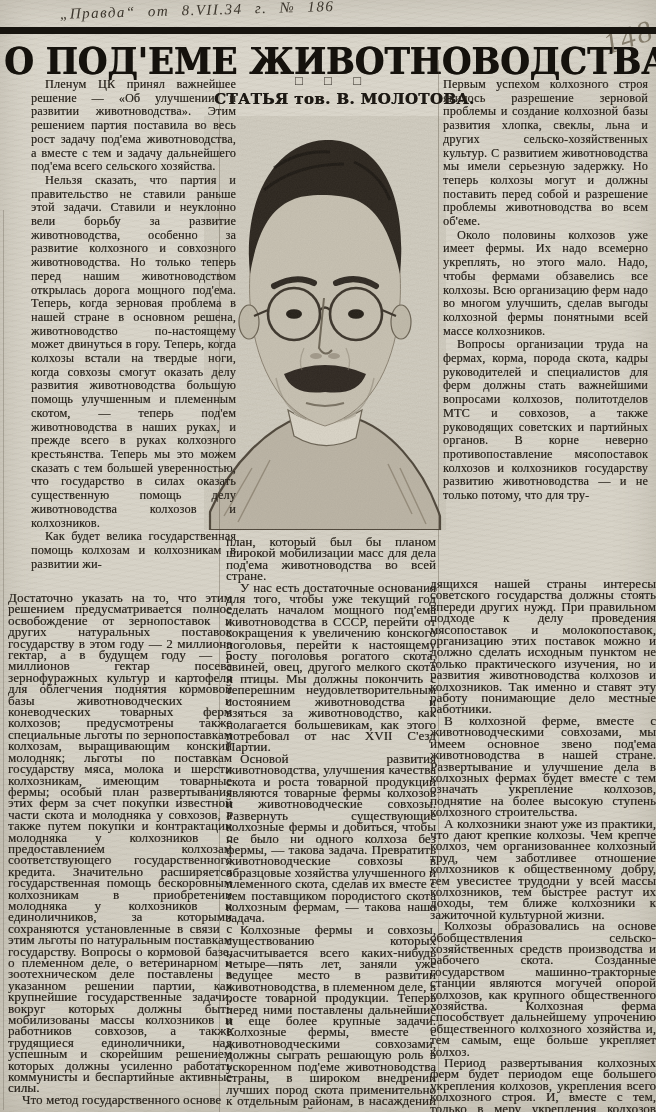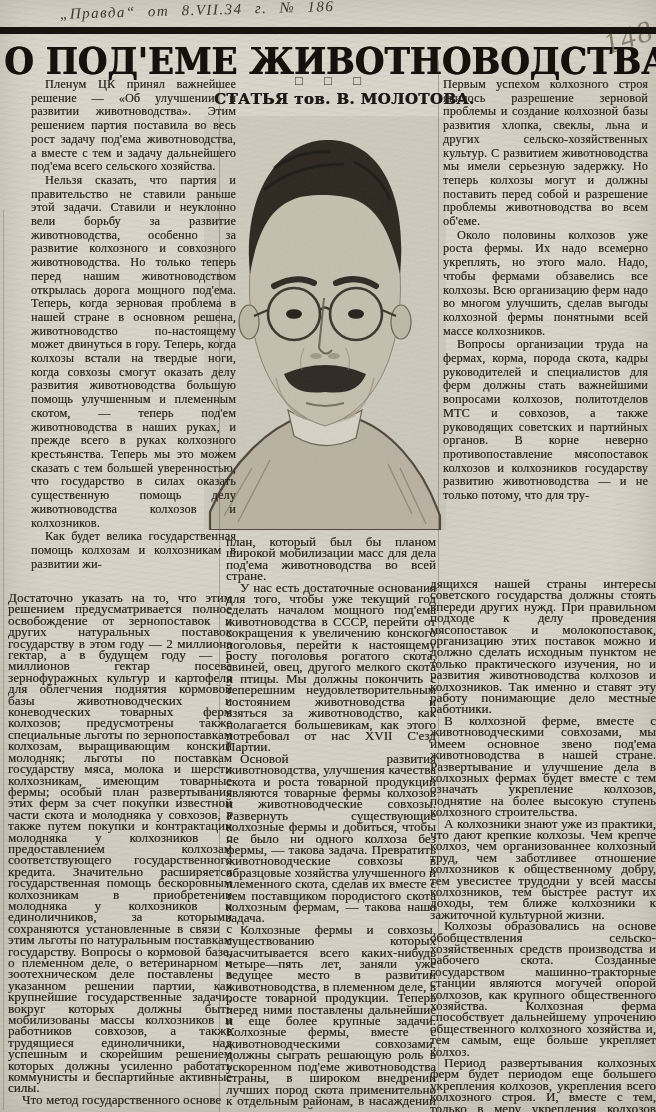--- a/index.html
+++ b/index.html
@@ -146,21 +146,21 @@
     </div>
   <div class="col small continued" id="col-mid-small">
       <p class="para">план, который был бы планом широкой мобилизации масс для дела под'ема животноводства во всей стране.</p>
       <p class="para">У нас есть достаточные основания для того, чтобы уже текущий год сделать началом мощного под'ема животноводства в СССР, перейти от сокращения к увеличению конского поголовья, перейти к настоящему росту поголовья рогатого скота, свиней, овец, другого мелкого скота и птицы. Мы должны покончить с теперешним неудовлетворительным состоянием животноводства и взяться за животноводство, как полагается большевикам, как этого потребовал от нас XVII С'езд Партии.</p>
       <p class="para">Основой развития животноводства, улучшения качества скота и роста товарной продукции являются товарные фермы колхозов и животноводческие совхозы. Развернуть существующие колхозные фермы и добиться, чтобы не было ни одного колхоза без фермы, — такова задача. Превратить животноводческие совхозы в образцовые хозяйства улучшенного и племенного скота, сделав их вместе с тем поставщиком породистого скота колхозным фермам, — такова наша задача.</p>
       <p class="para">Колхозные фермы и совхозы, существованию которых насчитывается всего каких-нибудь четыре—пять лет, заняли уже ведущее место в развитии животноводства, в племенном деле, в росте товарной продукции. Теперь перед ними поставлены дальнейшие и еще более крупные задачи. Колхозные фермы, вместе с животноводческими совхозами, должны сыграть решающую роль в ускоренном под'еме животноводства страны, в широком внедрении лучших пород скота применительно к отдельным районам, в насаждении зоотехнической культуры и в вооружении животноводства современными техническими средствами.</p>
       <p class="para">Всего несколько лет назад у нас не</p>
     </div>
   <div class="col large continued" id="col-right-large">
       <p class="para">Первым успехом колхозного строя явилось разрешение зерновой проблемы и создание колхозной базы развития хлопка, свеклы, льна и других сельско-хозяйственных культур. С развитием животноводства мы имели серьезную задержку. Но теперь колхозы могут и должны поставить перед собой и разрешение проблемы животноводства во всем об'еме.</p>
-      <p class="para">Около половины колхозов уже роста фермы. Их надо всемерно укреплять, но этого мало. Надо, чтобы фермами обзавелись все колхозы. Всю организацию ферм надо во многом улучшить, сделав выгоды колхозной фермы понятными всей массе колхозников.</p>
+      <p class="para">Около половины колхозов уже имеет фермы. Их надо всемерно укреплять, но этого мало. Надо, чтобы фермами обзавелись все колхозы. Всю организацию ферм надо во многом улучшить, сделав выгоды колхозной фермы понятными всей массе колхозников.</p>
       <p class="para">Вопросы организации труда на фермах, корма, порода скота, кадры руководителей и специалистов для ферм должны стать важнейшими вопросами колхозов, политотделов МТС и совхозов, а также руководящих советских и партийных органов. В корне неверно противопоставление мясопоставок колхозов и колхозников государству развитию животноводства — и не только потому, что для тру-</p>
     </div>
   <div class="col small continued" id="col-right-small">
       <p class="para">дящихся нашей страны интересы советского государства должны стоять впереди других нужд. При правильном подходе к делу проведения мясопоставок и молокопоставок, организацию этих поставок можно и должно сделать исходным пунктом не только практического изучения, но и развития животноводства колхозов и колхозников. Так именно и ставят эту работу понимающие дело местные работники.</p>
       <p class="para">В колхозной ферме, вместе с животноводческими совхозами, мы имеем основное звено под'ема животноводства в нашей стране. Развертывание и улучшение дела в колхозных фермах будет вместе с тем означать укрепление колхозов, поднятие на более высокую ступень колхозного строительства.</p>
       <p class="para">А колхозники знают уже из практики, что дают крепкие колхозы. Чем крепче колхоз, чем организованнее колхозный труд, чем заботливее отношение колхозников к общественному добру, тем увесистее трудодни у всей массы колхозников, тем быстрее растут их доходы, тем ближе колхозники к зажиточной культурной жизни.</p>
       <p class="para">Колхозы образовались на основе обобществления сельско-хозяйственных средств производства и рабочего скота. Созданные государством машинно-тракторные станции являются могучей опорой колхозов, как крупного общественного хозяйства. Колхозная ферма способствует дальнейшему упрочению общественного колхозного хозяйства и, тем самым, еще больше укрепляет колхоз.</p>
       <p class="para">Период развертывания колхозных ферм будет периодом еще большего укрепления колхозов, укрепления всего колхозного строя. И, вместе с тем, только в меру укрепления колхозов будет расти и крепнуть сеть колхоз-</p>
     </div>
 

